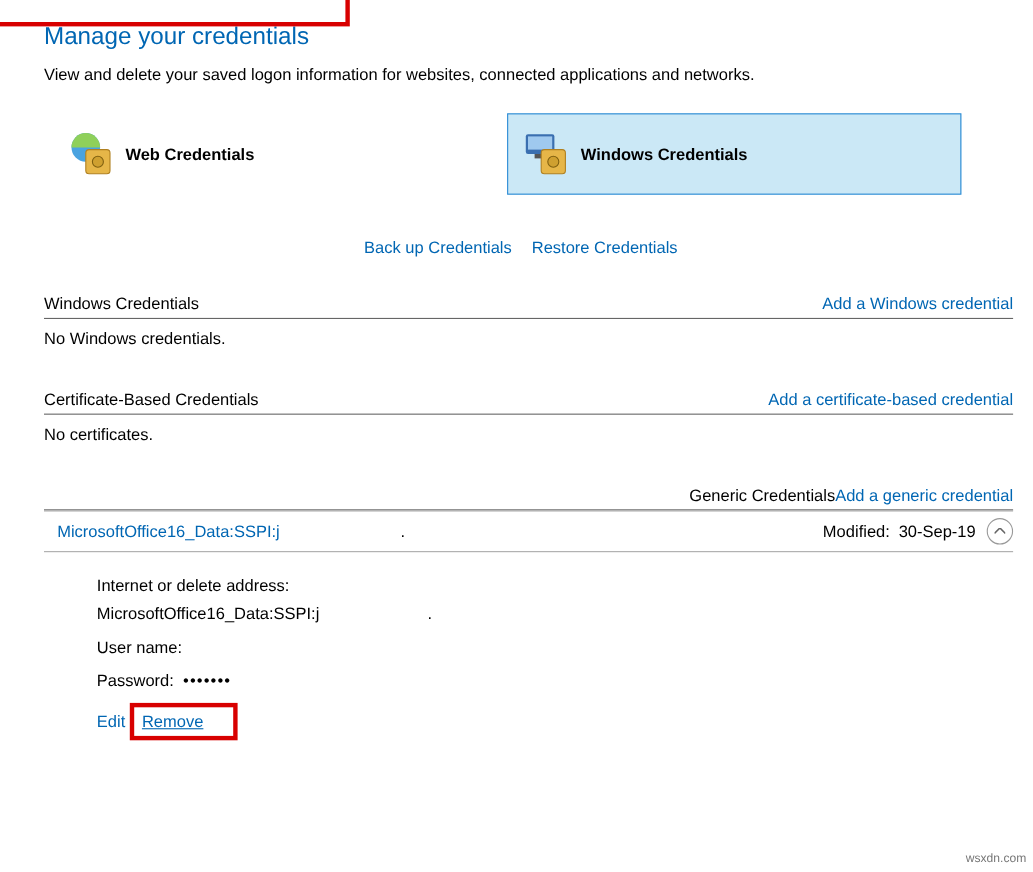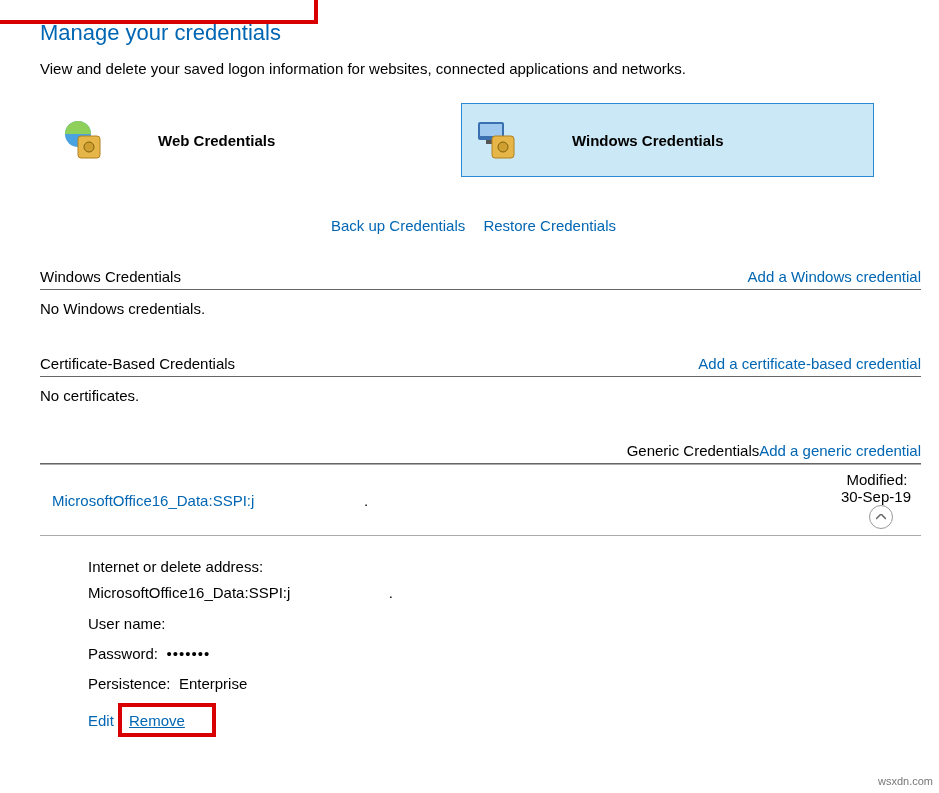--- a/index.html
+++ b/index.html
@@ -30,21 +30,20 @@
       margin-bottom: 40px;
       padding-left: 8px;
     }
     .tab {
       width: 413px;
       height: 74px;
       display: flex;
       align-items: center;
       padding-left: 12px;
       cursor: pointer;
-      gap: 44px;
     }
     .tab.selected {
       background: #cbe8f6;
       border: 1px solid #2a8ad4;
     }
     .tab-icon {
       width: 44px;
       height: 44px;
       margin-right: 10px;
       position: relative;
@@ -74,21 +73,21 @@
       border-top: 1px solid #aaa;
       padding: 6px 0 6px 6px;
       border-bottom: 1px solid #aaa;
     }
     .red-hl {
       border: 4px solid #d80000;
       position: absolute;
       pointer-events: none;
     }
     .cred-name { color: #0066b3; cursor: pointer; font-size: 15px; padding: 2px 6px;}
-    .modified-wrap { display: flex; align-items: center; flex-direction: column; }
+    .modified-wrap { display: flex; align-items: center; }
     .modified-lbl { margin-right: 8px; }
     .modified-date { margin-right: 10px; }
     .chevron {
       width: 24px; height: 24px;
       border: 1px solid #999;
       border-radius: 50%;
       display: flex; justify-content: center; align-items: center;
       cursor: pointer;
       font-size: 12px;
       color: #555;
@@ -188,24 +187,20 @@
     <span>.</span>
   </div>
   <div>
     <span>User name:</span>
     <span></span>
   </div>
   <div>
     <span>Password:</span>
     &nbsp;<span class="pw-dots">•••••••</span>
   </div>
-  <div>
-    <span>Persistence:</span>
-    &nbsp;<span>Enterprise</span>
-  </div>
 </div>
 
 <div class="actions">
   <a>Edit</a>
   <span class="remove-wrap">
     <span class="red-hl" style="left:-6px; top:-8px; width:98px; height:34px;"></span>
     <a>Remove</a>
   </span>
 </div>
 

